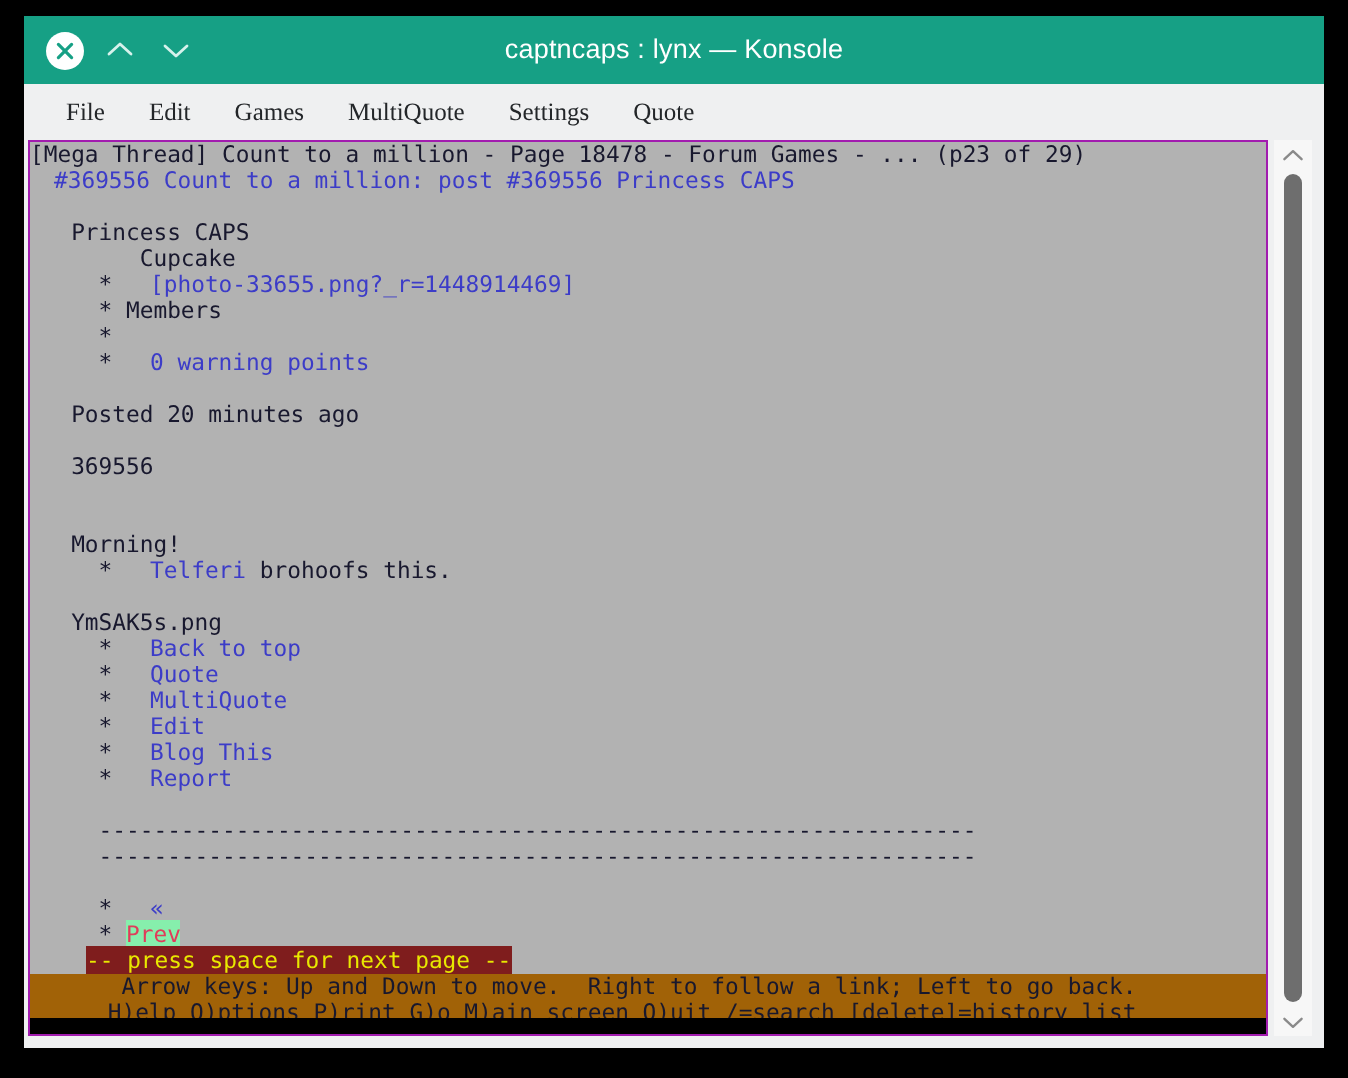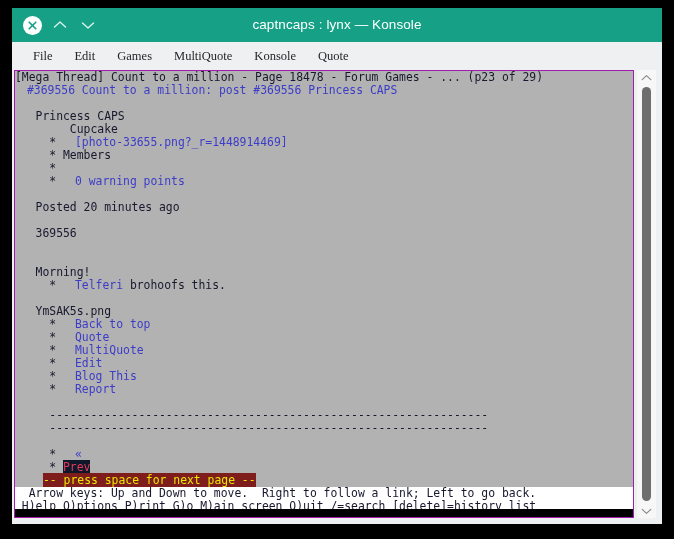--- a/index.html
+++ b/index.html
@@ -129,29 +129,30 @@
     overflow: hidden;
     letter-spacing: 0px;
   }
   #screen .row {
     height: 13px;
     white-space: pre;
     display: block;
   }
   .lnk   { color: #3c3cc8; padding-left: 12px; }
   .plain { color: #18182e; }
-  .sel   { background: #0f172a; color: #e03c5a; }
+  .sel   { background: #86efac; color: #e03c5a; }
   .statusbar {
     background: #7f1d1d;
     color: #e8e800;
     margin-left: 28px;
   }
   .botbar {
-    background: #ffffff;
+    background: #a16207;
     color: #18182e;
+    padding-left: 32px;
   }
 
   
   #term-blackstrip {
     position: absolute;
     left: 0;
     bottom: 0;
     width: 618px;
     height: 8px;
     background: #000000;
@@ -224,21 +225,21 @@
       </div>
     </div>
     <div id="title-text">captncaps : lynx — Konsole</div>
   </div>
 
   <div id="menubar">
     <div class="menu-item">File</div>
     <div class="menu-item">Edit</div>
     <div class="menu-item">Games</div>
     <div class="menu-item">MultiQuote</div>
-    <div class="menu-item">Konsole</div>
+    <div class="menu-item">Settings</div>
     <div class="menu-item">Quote</div>
   </div>
 
   <div id="term-wrap">
     <div id="term-frame">
       <div id="screen"><div class="row"><span class="plain">[Mega Thread] Count to a million - Page 18478 - Forum Games - ... (p23 of 29)</span></div><div class="row"><span class="lnk">#369556 Count to a million: post #369556 Princess CAPS</span></div><div class="row">&nbsp;</div><div class="row"><span class="plain">   Princess CAPS</span></div><div class="row"><span class="plain">        Cupcake</span></div><div class="row"><span class="plain">     * </span><span class="lnk">[photo-33655.png?_r=1448914469]</span></div><div class="row"><span class="plain">     * Members</span></div><div class="row"><span class="plain">     *</span></div><div class="row"><span class="plain">     * </span><span class="lnk">0 warning points</span></div><div class="row">&nbsp;</div><div class="row"><span class="plain">   Posted 20 minutes ago</span></div><div class="row">&nbsp;</div><div class="row"><span class="plain">   369556</span></div><div class="row">&nbsp;</div><div class="row">&nbsp;</div><div class="row"><span class="plain">   Morning!</span></div><div class="row"><span class="plain">     * </span><span class="lnk">Telferi</span><span class="plain"> brohoofs this.</span></div><div class="row">&nbsp;</div><div class="row"><span class="plain">   YmSAK5s.png</span></div><div class="row"><span class="plain">     * </span><span class="lnk">Back to top</span></div><div class="row"><span class="plain">     * </span><span class="lnk">Quote</span></div><div class="row"><span class="plain">     * </span><span class="lnk">MultiQuote</span></div><div class="row"><span class="plain">     * </span><span class="lnk">Edit</span></div><div class="row"><span class="plain">     * </span><span class="lnk">Blog This</span></div><div class="row"><span class="plain">     * </span><span class="lnk">Report</span></div><div class="row">&nbsp;</div><div class="row"><span class="plain">     ----------------------------------------------------------------</span></div><div class="row"><span class="plain">     ----------------------------------------------------------------</span></div><div class="row">&nbsp;</div><div class="row"><span class="plain">     * </span><span class="lnk">«</span></div><div class="row"><span class="plain">     * </span><span class="sel">Prev</span></div><div class="row"><span class="statusbar">-- press space for next page --</span></div><div class="row botbar"><span class="plain">  Arrow keys: Up and Down to move.  Right to follow a link; Left to go back.</span></div><div class="row botbar"><span class="plain"> H)elp O)ptions P)rint G)o M)ain screen Q)uit /=search [delete]=history list</span></div></div>
       <div id="term-blackstrip"></div>
     </div>
     <div id="scrollbar">
       <div class="sb-arrow">

